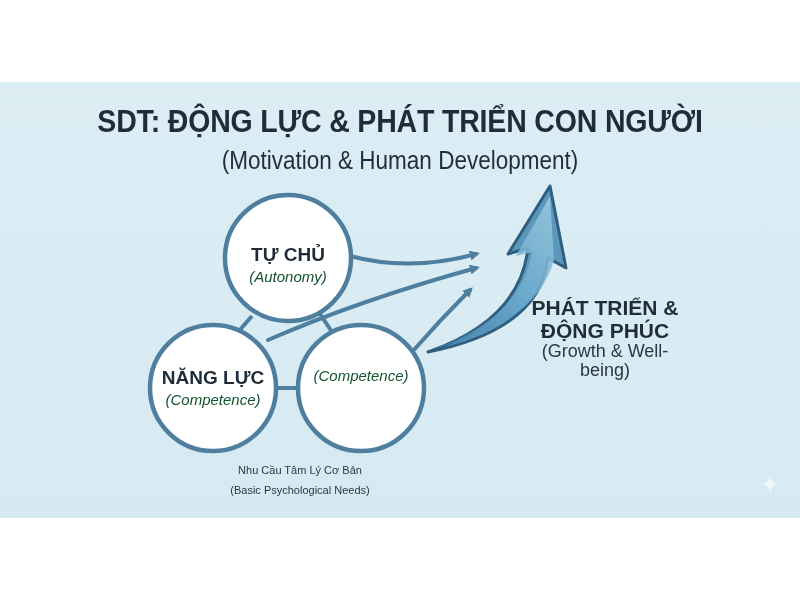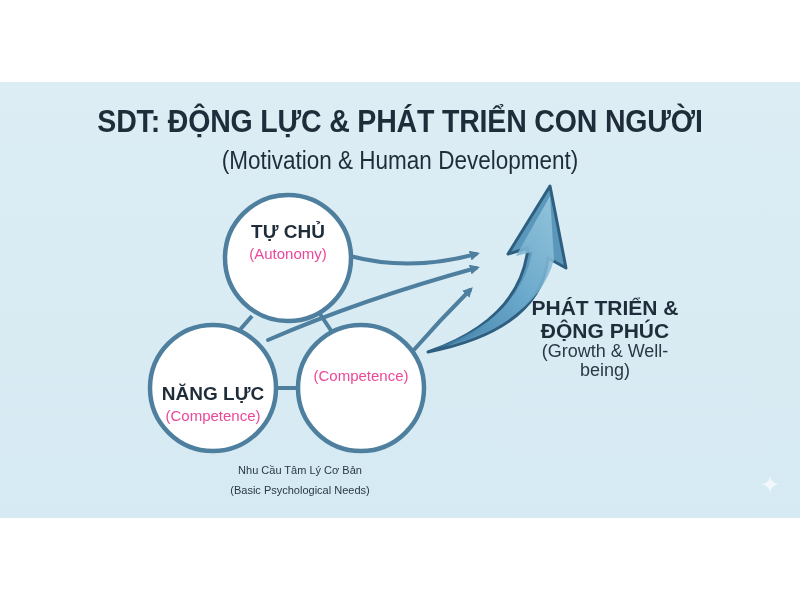--- a/index.html
+++ b/index.html
@@ -19,21 +19,21 @@
     }
     .subtitle {
       position: absolute; left: 0; top: 146px; width: 800px; text-align: center;
       font-size: 25px; color: #1f2d3a; transform: scaleX(0.9);
     }
     svg.diagram { position: absolute; left: 0; top: 0; }
     .node-label {
       position: absolute; text-align: center; width: 130px; color: #1f2d3a;
     }
     .node-label .main { font-weight: bold; font-size: 19px; line-height: 24px; }
-    .node-label .sub { font-size: 15px; line-height: 20px; color: #ec4899; }
+    .node-label .sub { font-size: 15px; line-height: 20px; color: #14532d; font-style: italic; }
     .needs {
       position: absolute; left: 170px; top: 460px; width: 260px; text-align: center;
       font-size: 11px; line-height: 20px; color: #2b3845;
     }
     .outcome {
       position: absolute; left: 520px; top: 296px; width: 170px; text-align: center; color: #1f2d3a;
     }
     .outcome .main { font-weight: bold; font-size: 21px; line-height: 23px; }
     .outcome .sub { font-size: 18px; line-height: 19px; color: #2b3845; }
     .sparkle {
@@ -76,26 +76,26 @@
   <g>
     <path d="M428,352 Q520,320 528,248 L508,254 L550,186 L566,268 L548,258 Q540,330 428,352 Z" fill="#5b97bb" stroke="#2e5f80" stroke-width="3" stroke-linejoin="round"></path>
     <path d="M436,348 Q520,318 532,252 L516,256 L550,196 L554,260 Q536,324 436,348 Z" fill="url(#arrowGrad)" opacity="0.85"></path>
   </g>
 
   <circle cx="288" cy="258" r="63" fill="#ffffff" stroke="#4f7f9e" stroke-width="4.5"></circle>
   <circle cx="213" cy="388" r="63" fill="#ffffff" stroke="#4f7f9e" stroke-width="4.5"></circle>
   <circle cx="361" cy="388" r="63" fill="#ffffff" stroke="#4f7f9e" stroke-width="4.5"></circle>
 </svg>
 
-<div class="node-label" style="left:223px; top:220px;">
+<div class="node-label" style="left:223px; top:243px;">
   <div class="main">TỰ CHỦ</div>
   <div class="sub">(Autonomy)</div>
 </div>
 
-<div class="node-label" style="left:148px; top:366px;margin-top:16px;">
+<div class="node-label" style="left:148px; top:366px;">
   <div class="main">NĂNG LỰC</div>
   <div class="sub">(Competence)</div>
 </div>
 
 <div class="node-label" style="left:296px; top:366px;">
   <div class="sub">(Competence)</div>
 </div>
 
 <div class="needs">
   <div>Nhu Cầu Tâm Lý Cơ Bản</div>

